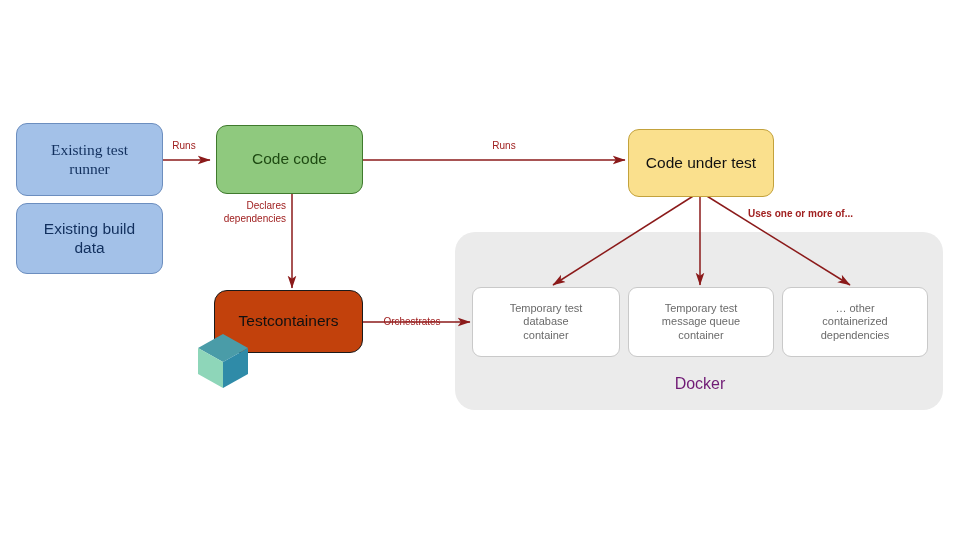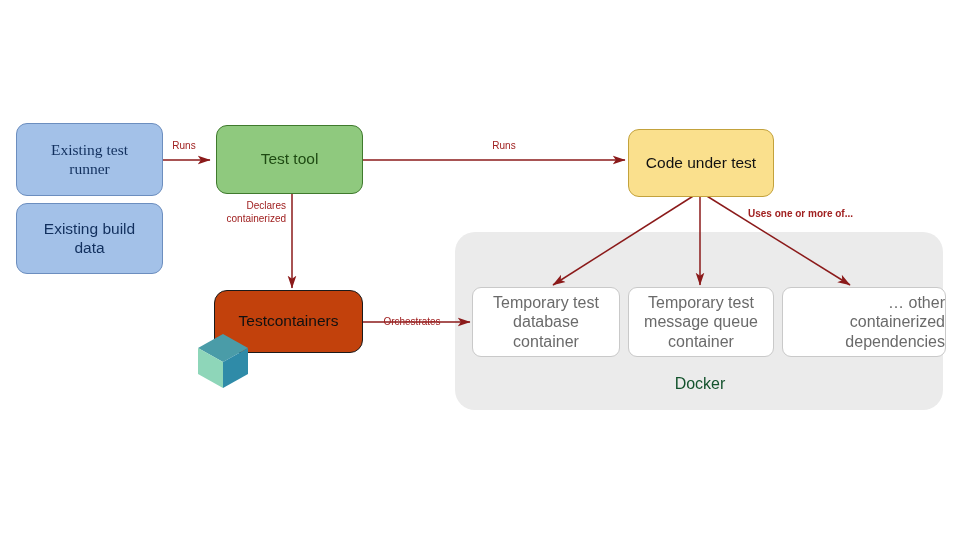--- a/index.html
+++ b/index.html
@@ -69,25 +69,25 @@
   .docker-panel {
     position: absolute;
     background: #ebebeb;
     border-radius: 20px;
   }
   .node-container {
     background: #ffffff;
     border: 1px solid #c9c9c9;
     border-radius: 9px;
     color: #6a6a6a;
-    font-size: 16px;
+    font-size: 11px;
   }
   .docker-label {
     position: absolute;
-    color: #14532d;
+    color: #701a75;
     font-size: 16px;
     text-align: center;
   }
   .edge-label {
     position: absolute;
     color: #a02020;
     font-size: 10px;
     line-height: 1.32;
     white-space: pre-line;
   }
@@ -127,39 +127,39 @@
     <line x1="700" y1="193" x2="700" y2="285" stroke="#8b1a1a" stroke-width="1.5" marker-end="url(#arrowhead)"></line>
 
     <line x1="702" y1="193" x2="850" y2="285" stroke="#8b1a1a" stroke-width="1.5" marker-end="url(#arrowhead)"></line>
   </svg>
 
   <div class="edge-label el-center" style="left:158px; top:139px; width:52px;">Runs</div>
 
   <div class="edge-label el-center" style="left:478px; top:139px; width:52px;">Runs</div>
 
   <div class="edge-label el-right" style="left: 196px; top: 199px; width: 90px; white-space: pre-line;">Declares
-containerized</div>
+dependencies</div>
 
   <div class="edge-label el-center" style="left:364px; top:315px; width:96px;">Orchestrates</div>
 
 
   <div class="edge-label el-left" style="left:748px; top:207px; width:160px;">Uses one or more of...</div>
 
   <div class="node node-blue" style="left:16px; top:123px; width:147px; height:73px;">
     <span style="white-space: pre-line; font-family: Liberation Serif, serif;">Existing test
 runner</span>
   </div>
 
   <div class="node node-blue" style="left:16px; top:203px; width:147px; height:71px;">
     <span style="white-space: pre-line;">Existing build
 data</span>
   </div>
 
   <div class="node node-green" style="left:216px; top:125px; width:147px; height:69px;">
-    <span>Test tool</span>
+    <span>Code code</span>
   </div>
 
   <div class="node node-yellow" style="left:628px; top:129px; width:146px; height:68px;">
     <span>Code under test</span>
   </div>
 
   <div class="node node-plain" style="left:214px; top:290px; width:149px; height:63px;">
     <span>Testcontainers</span>
   </div>
 
@@ -176,19 +176,19 @@
 database
 container</span>
   </div>
 
   <div class="node node-container" style="left:628px; top:287px; width:146px; height:70px;">
     <span style="white-space: pre-line;">Temporary test
 message queue
 container</span>
   </div>
 
-  <div class="node node-container" style="left:782px; top:287px; width:164px; height:70px;text-align:right;">
+  <div class="node node-container" style="left:782px; top:287px; width:146px; height:70px;">
     <span style="white-space: pre-line;">… other
 containerized
 dependencies</span>
   </div>
 
 </div>
 
 </body></html>

